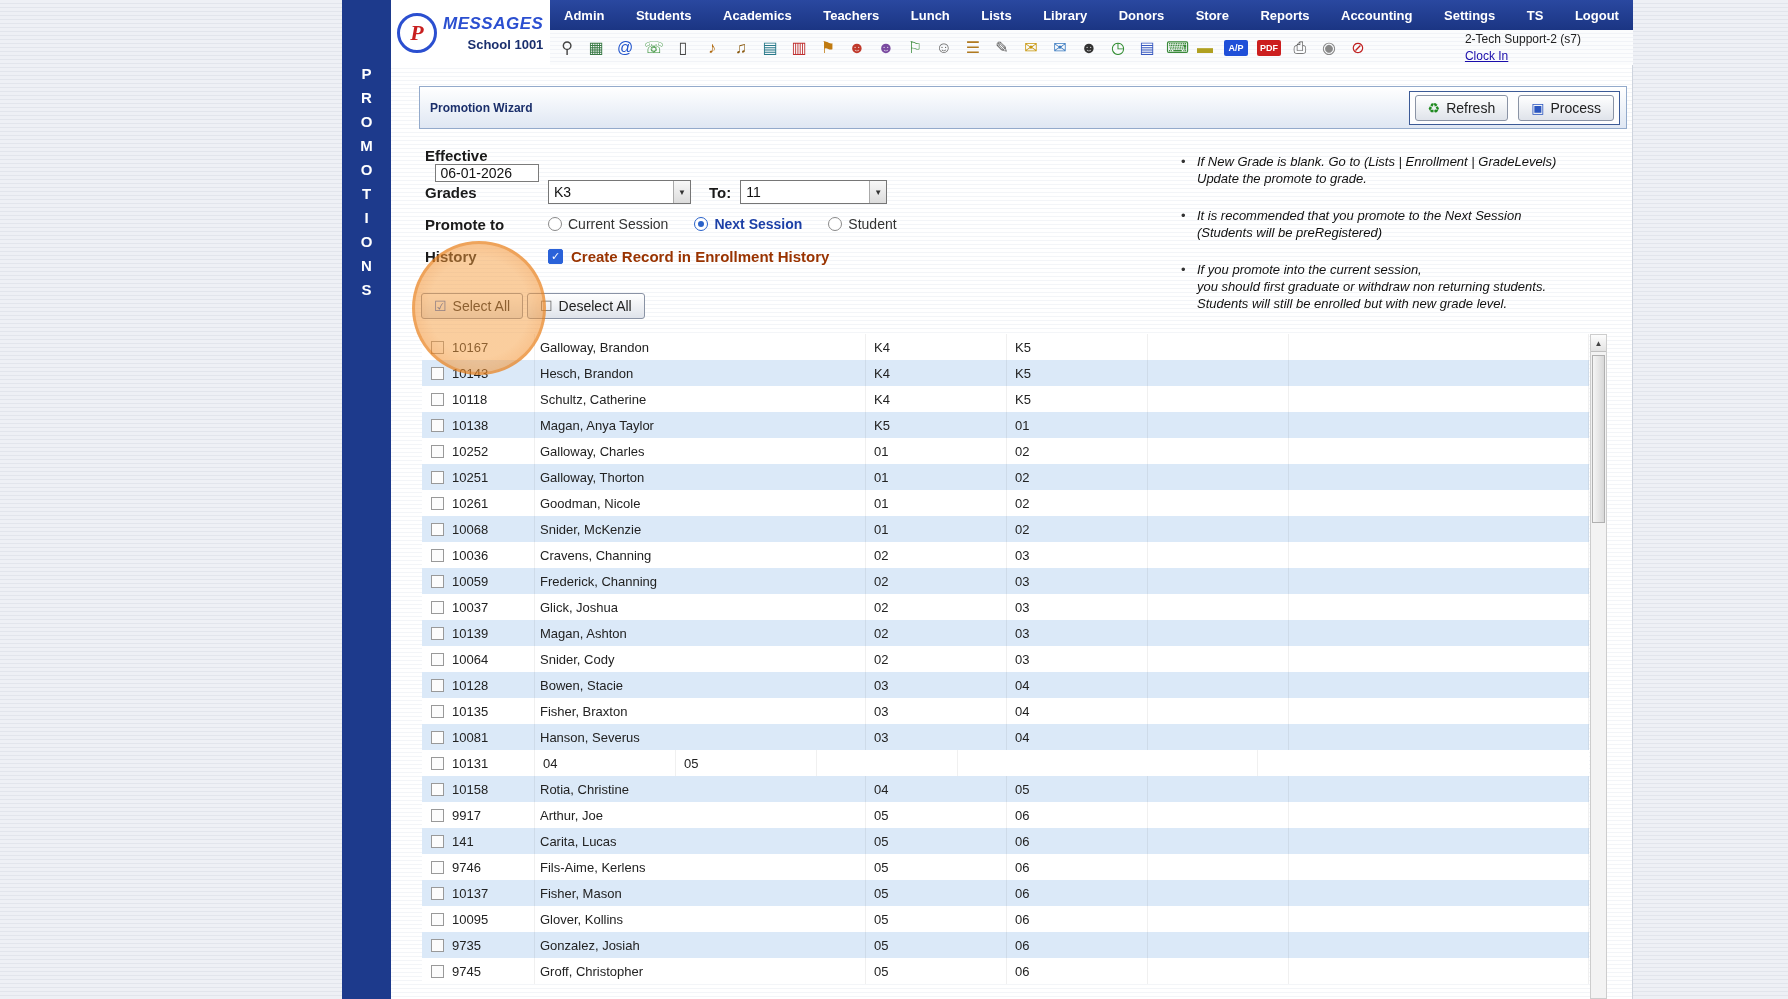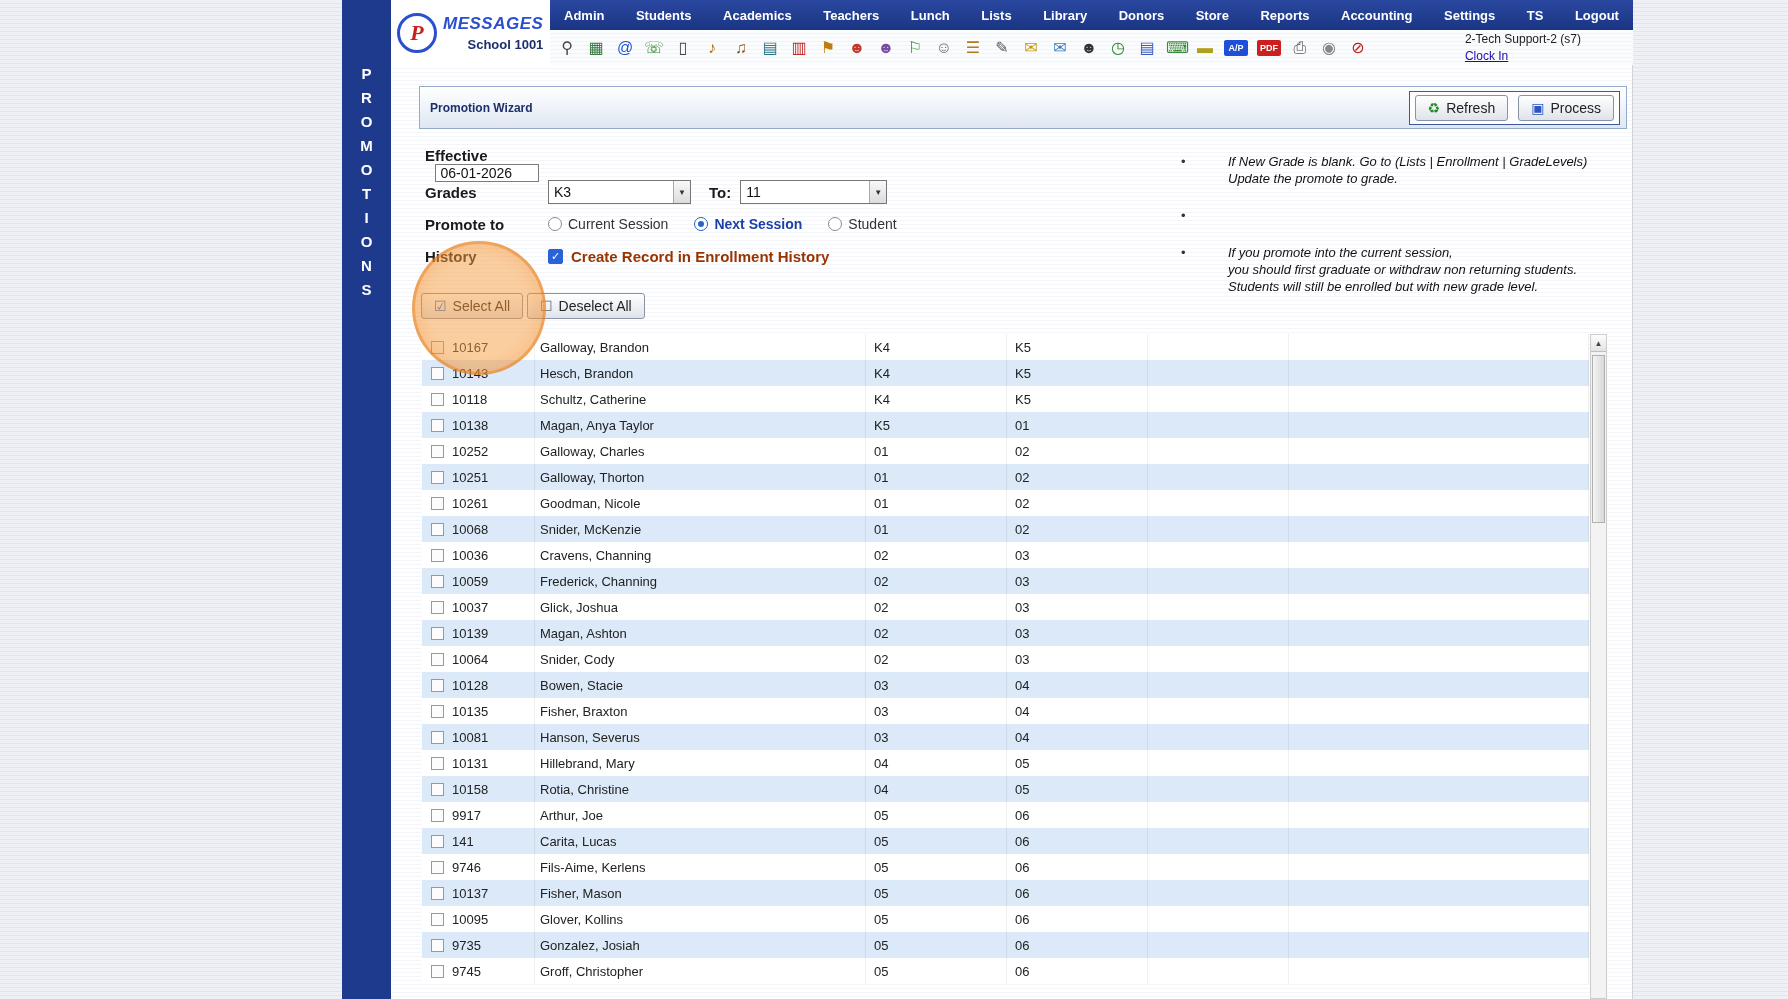--- a/index.html
+++ b/index.html
@@ -79,21 +79,21 @@
   .radio-label.sel { font-weight:bold; color:#1b3fa6; }
 
   .hist-cb { width:15px; height:15px; background:#2a62d9; border:1px solid #2a62d9; border-radius:2px;
              color:#fff; font-size:11px; display:inline-flex; align-items:center; justify-content:center;
              margin-right:8px; cursor:pointer; }
   .hist-label { font-weight:bold; font-size:15px; color:#993300; }
 
   .notes { position:absolute; left:790px; top:88px; width:450px; }
   .note { display:flex; margin-bottom:20px; font-style:italic; font-size:13px; color:#111; line-height:17px; }
   .note .bullet { width:16px; font-style:normal; color:#333; }
-  .note-text div { white-space:nowrap;margin-left:31px; }
+  .note-text div { white-space:nowrap; }
 
   .btn-selectall { position:absolute; left:30px; top:228px; }
   .btn-deselectall { position:absolute; left:136px; top:228px; }
   .i-check { color:#2a62c9; font-size:14px; }
   .i-uncheck { color:#666; font-size:14px; }
 
   
   .grid { position:absolute; left:31px; top:269px; width:1167px; }
   .grid-header { display:flex; height:24px; background:linear-gradient(#fdfdfd,#e9e9e9);
                  border-top:1px solid #b5b5b5; border-bottom:1px solid #b5b5b5; }
@@ -263,20 +263,24 @@
     <div class="notes" id="notes">
         <div class="note">
           <span class="bullet">•</span>
           <div class="note-text">
             <div>If New Grade is blank. Go to (Lists | Enrollment | GradeLevels)</div>
             <div>Update the promote to grade.</div>
           </div>
         </div>
         <div class="note">
           <span class="bullet">•</span>
+          <div class="note-text">
+            <div>It is recommended that you promote to the Next Session</div>
+            <div>(Students will be preRegistered)</div>
+          </div>
         </div>
         <div class="note">
           <span class="bullet">•</span>
           <div class="note-text">
             <div>If you promote into the current session,</div>
             <div>you should first graduate or withdraw non returning students.</div>
             <div>Students will still be enrolled but with new grade level.</div>
           </div>
         </div>
       </div>
@@ -466,21 +470,20 @@
             <div class="cell c-pad8" style="width: 141px;">03</div>
             <div class="cell c-pad8" style="width: 141px;">04</div>
             <div class="cell c-pad8" style="width: 141px;"></div>
             <div class="cell " style="width: 300px;"></div>
           </div>
           <div class="grid-row">
             <div class="cell" style="width: 113px;">
               <span class="row-checkbox"></span>
               <span class="id-text">10131</span>
             </div>
-            <div class="cell c-pad" style="width: 331px;">Hillebrand, Mary</div>
             <div class="cell c-pad8" style="width: 141px;">04</div>
             <div class="cell c-pad8" style="width: 141px;">05</div>
             <div class="cell c-pad8" style="width: 141px;"></div>
             <div class="cell " style="width: 300px;"></div>
           </div>
           <div class="grid-row alt">
             <div class="cell" style="width: 113px;">
               <span class="row-checkbox"></span>
               <span class="id-text">10158</span>
             </div>

